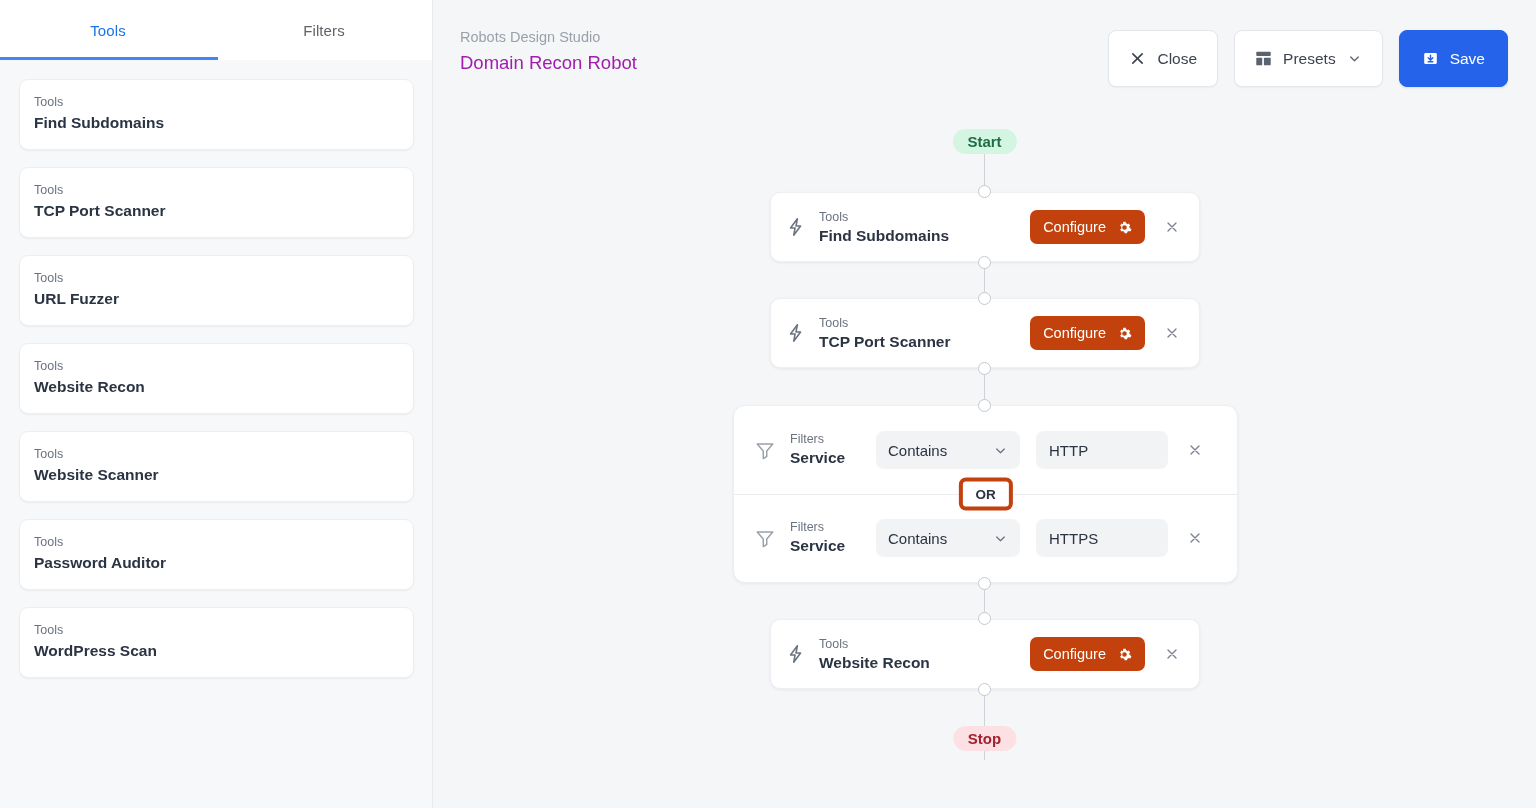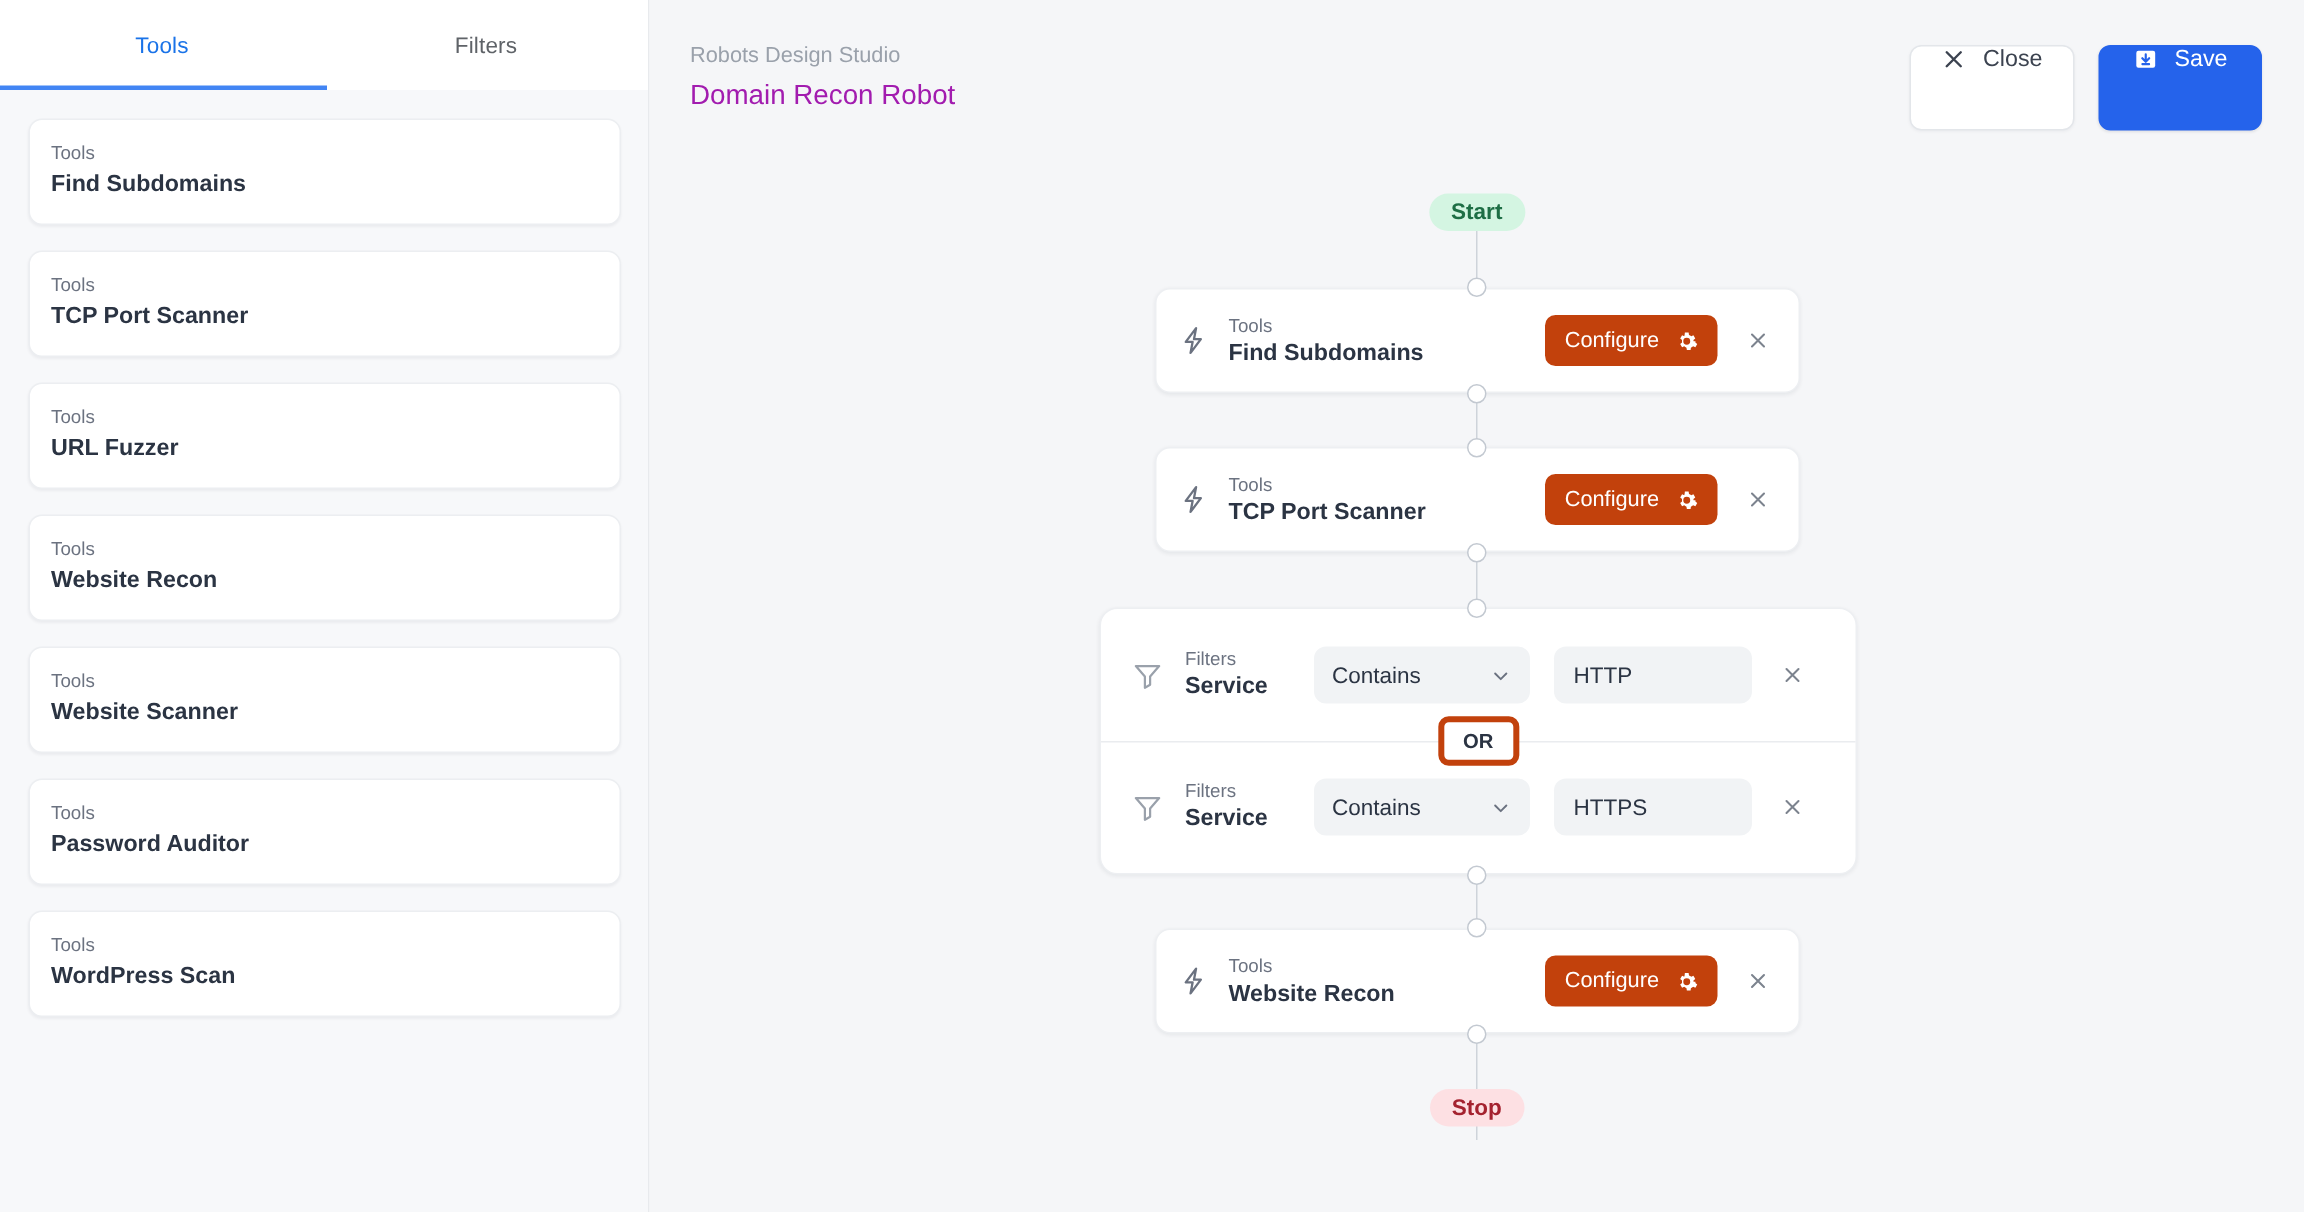--- a/index.html
+++ b/index.html
@@ -73,21 +73,21 @@
   }
   .doc-title {
     position: absolute; left: 27px; top: 52px;
     font-size: 18.5px; font-weight: normal; color: #a21caf;
   }
   .actions {
     position: absolute; right: 28px; top: 30px;
     display: flex; align-items: center; gap: 16px;
   }
   .btn {
-    display: flex; align-items: flex-start; gap: 11px;
+    display: flex; align-items: center; gap: 11px;
     height: 57px; padding: 0 20px;
     border-radius: 8px; font-size: 15.5px;
     cursor: pointer; user-select: none; white-space: nowrap;
   }
   .btn-light {
     background: #ffffff; border: 1px solid #e3e6ea;
     color: #3c4350; box-shadow: 0 1px 2px rgba(16,24,40,.04);
   }
   .btn-primary {
     background: #2563eb; color: #ffffff; border: 1px solid #2563eb;
@@ -247,20 +247,35 @@
       <div class="actions">
         <div class="btn btn-light">
           <span class="ico">
             <svg width="17" height="17" viewBox="0 0 20 20" fill="none" stroke="#3c4350" stroke-width="1.9" stroke-linecap="round">
               <path d="M4.5 4.5 L15.5 15.5 M15.5 4.5 L4.5 15.5"></path>
             </svg>
           </span>
           <span>Close</span>
         </div>
 
+        <div class="btn btn-light">
+          <span class="ico">
+            <svg width="17" height="17" viewBox="0 0 20 20" fill="#5c6370">
+              <rect x="1.5" y="2" width="17" height="5" rx="1"></rect>
+              <rect x="1.5" y="9" width="7" height="9" rx="1"></rect>
+              <rect x="10.5" y="9" width="8" height="9" rx="1"></rect>
+            </svg>
+          </span>
+          <span>Presets</span>
+          <span class="ico">
+            <svg width="15" height="15" viewBox="0 0 20 20" fill="none" stroke="#5c6370" stroke-width="1.8" stroke-linecap="round" stroke-linejoin="round">
+              <path d="M5 8 L10 13 L15 8"></path>
+            </svg>
+          </span>
+        </div>
 
         <div class="btn btn-primary">
           <span class="ico">
             <svg width="17" height="17" viewBox="0 0 20 20" fill="#ffffff">
               <path d="M2.5 3.5h5.2v5.1h2.6V3.5h4.2a1.6 1.6 0 0 1 1.6 1.6v9.4a1.6 1.6 0 0 1-1.6 1.6H4.1a1.6 1.6 0 0 1-1.6-1.6z" opacity="0"></path>
               <rect x="2.6" y="3.4" width="14.8" height="13.2" rx="1.7"></rect>
               <path d="M10 6.2v5.4 M7.3 9.2 L10 12 L12.7 9.2" stroke="#2563eb" stroke-width="1.7" fill="none" stroke-linecap="round" stroke-linejoin="round"></path>
               <rect x="6.6" y="13" width="6.8" height="1.7" rx=".6" fill="#2563eb"></rect>
             </svg>
           </span>

